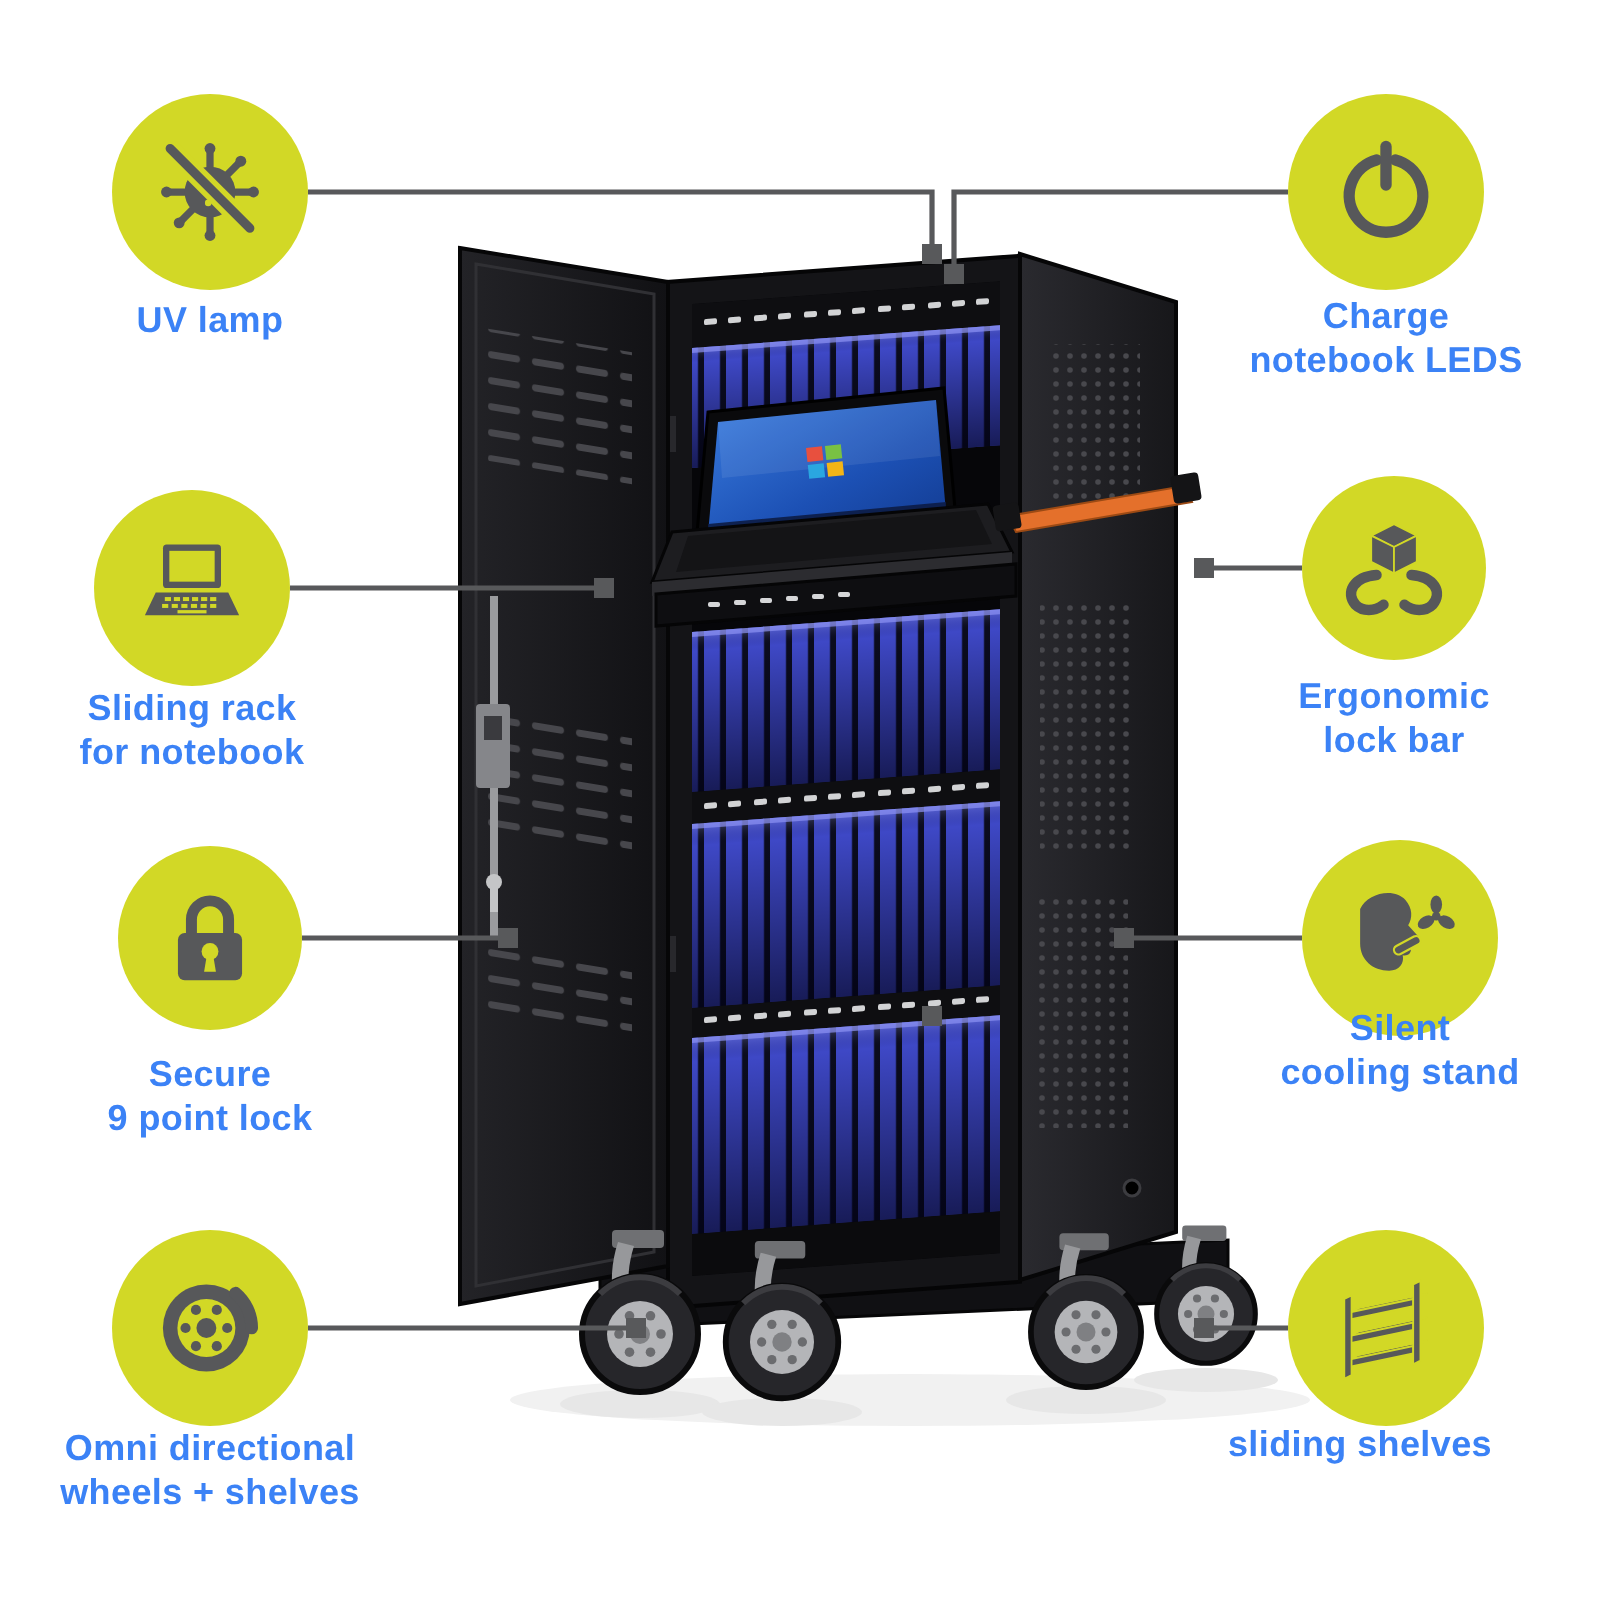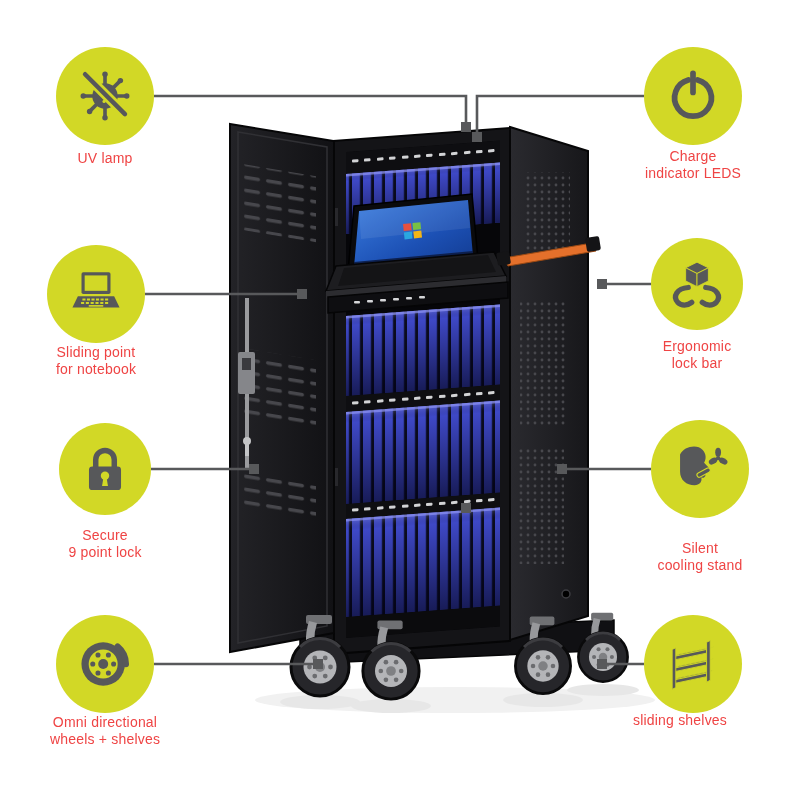--- a/index.html
+++ b/index.html
@@ -7,22 +7,22 @@
     width:800px;height:800px;background:#ffffff;position:relative;overflow:hidden;
     font-family:"Liberation Sans",sans-serif;
   }
   .stage{position:absolute;inset:0;}
   .art{position:absolute;left:0;top:0;width:800px;height:800px;}
   .bubble{
     position:absolute;border-radius:50%;background:#d2d826;
     display:flex;align-items:center;justify-content:center;
   }
   .label{
-    position:absolute;text-align:center;font-weight:normal;font-size:14px;
-    line-height:1.22;color:#ef4444;white-space:pre-line;letter-spacing:.2px;
+    position:absolute;text-align:center;font-weight:bold;font-size:18px;
+    line-height:1.22;color:#3b82f6;white-space:pre-line;letter-spacing:.2px;
   }
 </style>
 </head>
 <body>
 
 <div class="stage">
 
   <svg class="art" viewBox="0 0 800 800">
     <defs>
       <linearGradient id="doorG" x1="0" y1="0" x2="1" y2="0">
@@ -291,21 +291,21 @@
         <rect x="15.5" y="40.8" width="3.4" height="2.2"></rect>
           <rect x="20.8" y="40.8" width="3.4" height="2.2"></rect>
           <rect x="26.1" y="40.8" width="3.4" height="2.2"></rect>
         <rect x="31.4" y="40.8" width="3.4" height="2.2"></rect>
           <rect x="36.7" y="40.8" width="3.4" height="2.2"></rect>
           <rect x="42" y="40.8" width="3.4" height="2.2"></rect>
         <rect x="24" y="44.2" width="16" height="1.8"></rect>
       </g>
     </svg>
   </div>
-  <div class="label" style="left:6px;top:344px;width:180px;">Sliding point
+  <div class="label" style="left:6px;top:344px;width:180px;">Sliding rack
 for notebook</div>
 
   <div class="bubble" style="left:59px;top:423px;width:92px;height:92px;">
     <svg width="54" height="54" viewBox="0 0 64 64">
       <path d="M 21,30 v -9 a 11,11 0 0 1 22,0 v 9" fill="none" stroke="#57585a" stroke-width="6.5"></path>
       <rect x="13" y="29" width="38" height="28" rx="4" fill="#57585a"></rect>
       <circle cx="32" cy="40" r="5" fill="#d2d826"></circle>
       <polygon points="30,43 34,43 35.5,52 28.5,52" fill="#d2d826"></polygon>
     </svg>
   </div>
@@ -331,21 +331,21 @@
   <div class="label" style="left:5px;top:714px;width:200px;">Omni directional
 wheels + shelves</div>
 
   <div class="bubble" style="left:644px;top:47px;width:98px;height:98px;">
     <svg width="56" height="56" viewBox="0 0 64 64">
       <path d="M 26.6,13.7 A 21 21 0 1 0 37.4,13.7" fill="none" stroke="#57585a" stroke-width="6.5" stroke-linecap="round"></path>
       <line x1="32" y1="6" x2="32" y2="28" stroke="#57585a" stroke-width="6.5" stroke-linecap="round"></line>
     </svg>
   </div>
   <div class="label" style="left:593px;top:148px;width:200px;">Charge
-indicator LEDS</div>
+notebook LEDS</div>
 
   <div class="bubble" style="left:651px;top:238px;width:92px;height:92px;">
     <svg width="56" height="56" viewBox="0 0 64 64">
       <g fill="#57585a" stroke="#d2d826" stroke-width="1">
         <polygon points="32,7 45,13.5 32,20 19,13.5"></polygon>
         <polygon points="19,13.5 32,20 32,35 19,28.5"></polygon>
         <polygon points="45,13.5 32,20 32,35 45,28.5"></polygon>
       </g>
       <g stroke="#57585a" stroke-width="6" fill="none" stroke-linecap="round">
         <path d="M 22,36 C 9,37 4,46 10,53 C 14,57 21,57 26,53"></path>
@@ -363,21 +363,21 @@
         <rect x="28" y="33.5" width="16" height="5" rx="2.5" fill="#57585a" stroke="#d2d826" stroke-width="1.2"></rect>
       </g>
       <g fill="#57585a">
         <ellipse cx="52" cy="13.5" rx="3.2" ry="5"></ellipse>
         <ellipse cx="52" cy="13.5" rx="3.2" ry="5" transform="rotate(120 52 20)"></ellipse>
         <ellipse cx="52" cy="13.5" rx="3.2" ry="5" transform="rotate(240 52 20)"></ellipse>
         <circle cx="52" cy="20" r="2.4"></circle>
       </g>
     </svg>
   </div>
-  <div class="label" style="left:600px;top:540px;width:200px;">Silent
+  <div class="label" style="left:600px;top:504px;width:200px;">Silent
 cooling stand</div>
 
   <div class="bubble" style="left:644px;top:615px;width:98px;height:98px;">
     <svg width="58" height="58" viewBox="0 0 64 64">
       <g fill="#57585a" stroke="#d2d826" stroke-width="1">
         <polygon points="9,24 47,16 55,13 17,21"></polygon>
         <polygon points="9,24 47,16 47,20 9,28"></polygon>
         <polygon points="9,37 47,29 55,26 17,34"></polygon>
         <polygon points="9,37 47,29 47,33 9,41"></polygon>
         <polygon points="9,50 47,42 55,39 17,47"></polygon>

